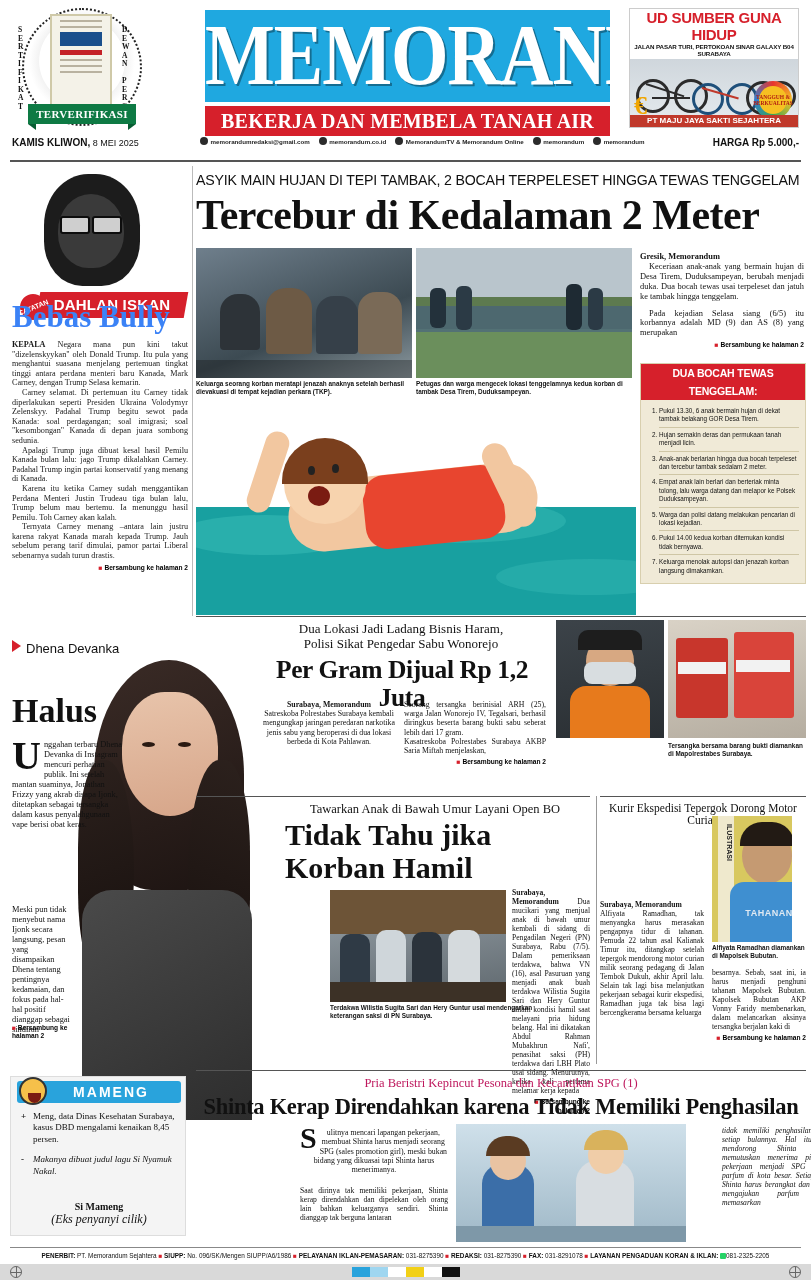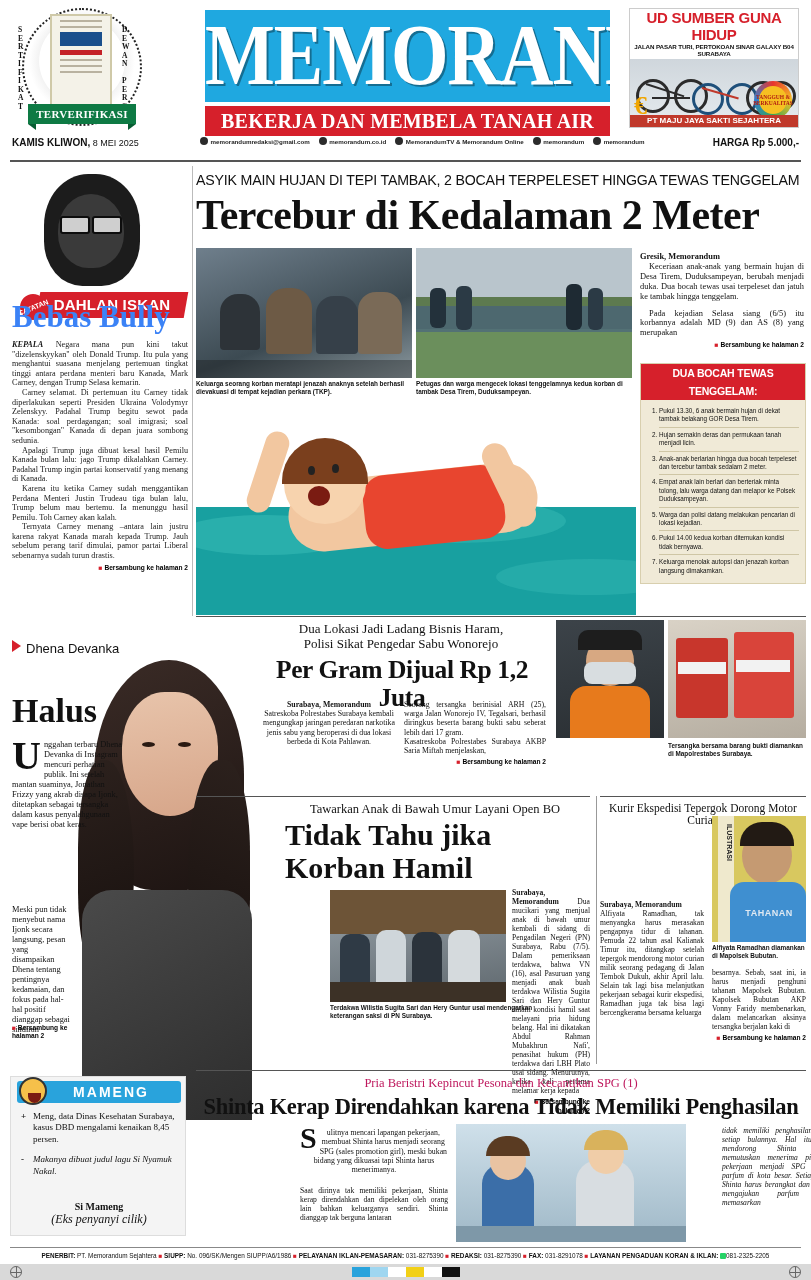--- a/index.html
+++ b/index.html
@@ -91,21 +91,21 @@
       transform:skewX(-10deg);}
   .di-band span{display:block;transform:skewX(10deg);color:#fff;font-family:"Liberation Sans",sans-serif;
       font-weight:bold;font-size:15px;text-align:center;line-height:26px;letter-spacing:.2px;}
 
   .h-bebas{position:absolute;left:12px;top:300px;width:176px;font-weight:bold;font-size:31px;
       line-height:33px;color:#3b82f6;}
   .body-l{position:absolute;left:12px;top:340px;width:176px;font-size:8.2px;line-height:9.6px;
       text-align:justify;color:#1a1a1a;}
   .body-l p{margin:0 0 0 0;text-indent:10px;}
   .body-l p.first{text-indent:0;}
-  .body-l .lead{font-weight:bold;font-style:italic;}
+  .body-l .lead{font-weight:bold;}
   .cont{color:#000;font-family:"Liberation Sans",sans-serif;font-size:6.6px;font-weight:bold;
       text-align:right;display:block;margin-top:2px;}
   .cont:before{content:"■ ";color:#d6202b;}
 
   
   .dd-kicker{position:absolute;left:12px;top:640px;font-family:"Liberation Sans",sans-serif;
       font-size:13px;color:#111;}
   .tri{display:inline-block;width:0;height:0;border-style:solid;border-width:6px 0 6px 9px;
       border-color:transparent transparent transparent #d6202b;margin-right:5px;vertical-align:1px;}
   .h-sindiran{position:absolute;left:12px;top:660px;width:160px;font-weight:bold;font-size:34px;
@@ -197,21 +197,21 @@
   .bo-text{position:absolute;left:512px;top:888px;width:78px;font-size:7.6px;line-height:9px;
       text-align:justify;color:#111;}
   .bo-text .lead{font-weight:bold;}
 
   
   .vrule-r{position:absolute;left:596px;top:796px;width:1px;height:268px;background:#999;}
   .hr-ml{position:absolute;left:600px;top:796px;width:206px;height:1.2px;background:#555;}
   .ml-kick{position:absolute;left:600px;top:802px;width:206px;text-align:center;font-size:11.5px;color:#111;}
   .h-ml{position:absolute;left:602px;top:818px;width:110px;text-align:center;font-weight:bold;
       font-size:23px;line-height:25px;color:#111;}
-  .ph-ml{position:absolute;left:712px;top:816px;width:94px;height:126px;background:#cdbd5e;overflow:hidden;}
+  .ph-ml{position:absolute;left:712px;top:816px;width:80px;height:126px;background:#cdbd5e;overflow:hidden;}
   .cap-ml{position:absolute;left:712px;top:944px;width:94px;}
   .ml-c1{position:absolute;left:600px;top:900px;width:104px;font-size:7.6px;line-height:9px;
       text-align:justify;color:#111;}
   .ml-c2{position:absolute;left:712px;top:968px;width:94px;font-size:7.6px;line-height:9px;
       text-align:justify;color:#111;}
   .ml-c1 .lead{font-weight:bold;}
 
   
   .hr-sh{position:absolute;left:196px;top:1070px;width:610px;height:1.4px;background:#555;}
   .sh-kick{position:absolute;left:196px;top:1076px;width:610px;text-align:center;font-size:12.5px;color:#be185d;}
@@ -511,21 +511,21 @@
     <div style="position:absolute;left:46px;top:40px;width:30px;height:52px;background:#cfd6da;border-radius:10px 10px 0 0;"></div>
     <div style="position:absolute;left:82px;top:42px;width:30px;height:50px;background:#2b333b;border-radius:10px 10px 0 0;"></div>
     <div style="position:absolute;left:118px;top:40px;width:32px;height:52px;background:#d5dadd;border-radius:10px 10px 0 0;"></div>
     <div style="position:absolute;left:0;bottom:0;width:176px;height:20px;background:#3c3126;"></div>
   </div>
   <div class="cap cap-bo">Terdakwa Wilistia Sugita Sari dan Hery Guntur usai mendengarkan keterangan saksi di PN Surabaya.</div>
   <div class="bo-text">
     <b class="lead">Surabaya, Memorandum</b>
     <span>Dua mucikari yang menjual anak di bawah umur kembali di sidang di Pengadilan Negeri (PN) Surabaya, Rabu (7/5).</span>
     <span>Dalam pemeriksaan terdakwa, bahwa VN (16), asal Pasuruan yang menjadi anak buah terdakwa Wilistia Sugita Sari dan Hery Guntur dalam kondisi hamil saat melayani pria hidung belang.</span>
-    <span>Hal ini dikatakan Abdul Rahman Mubakhrun Nafi', penasihat hukum (PH) terdakwa dari LBH Plato usai sidang.</span>
+    <span>Hal ini dikatakan Abdul Rahman Mubakhrun Nafi', penasihat saksi (PH) terdakwa dari LBH Plato usai sidang.</span>
     <span>Menurutnya, ketika kali pertama melamar kerja kepada</span>
     <span class="cont">Bersambung ke halaman 2</span>
   </div>
 
   <div class="vrule-r"></div>
   <div class="hr-ml"></div>
   <div class="ml-kick">Kurir Ekspedisi Tepergok Dorong Motor Curian</div>
   <div class="ph-ml">
     <div style="position:absolute;inset:0;background:#d8c85f;"></div>
     <div style="position:absolute;left:6px;top:0;width:16px;height:126px;background:#efe9cd;"></div>

